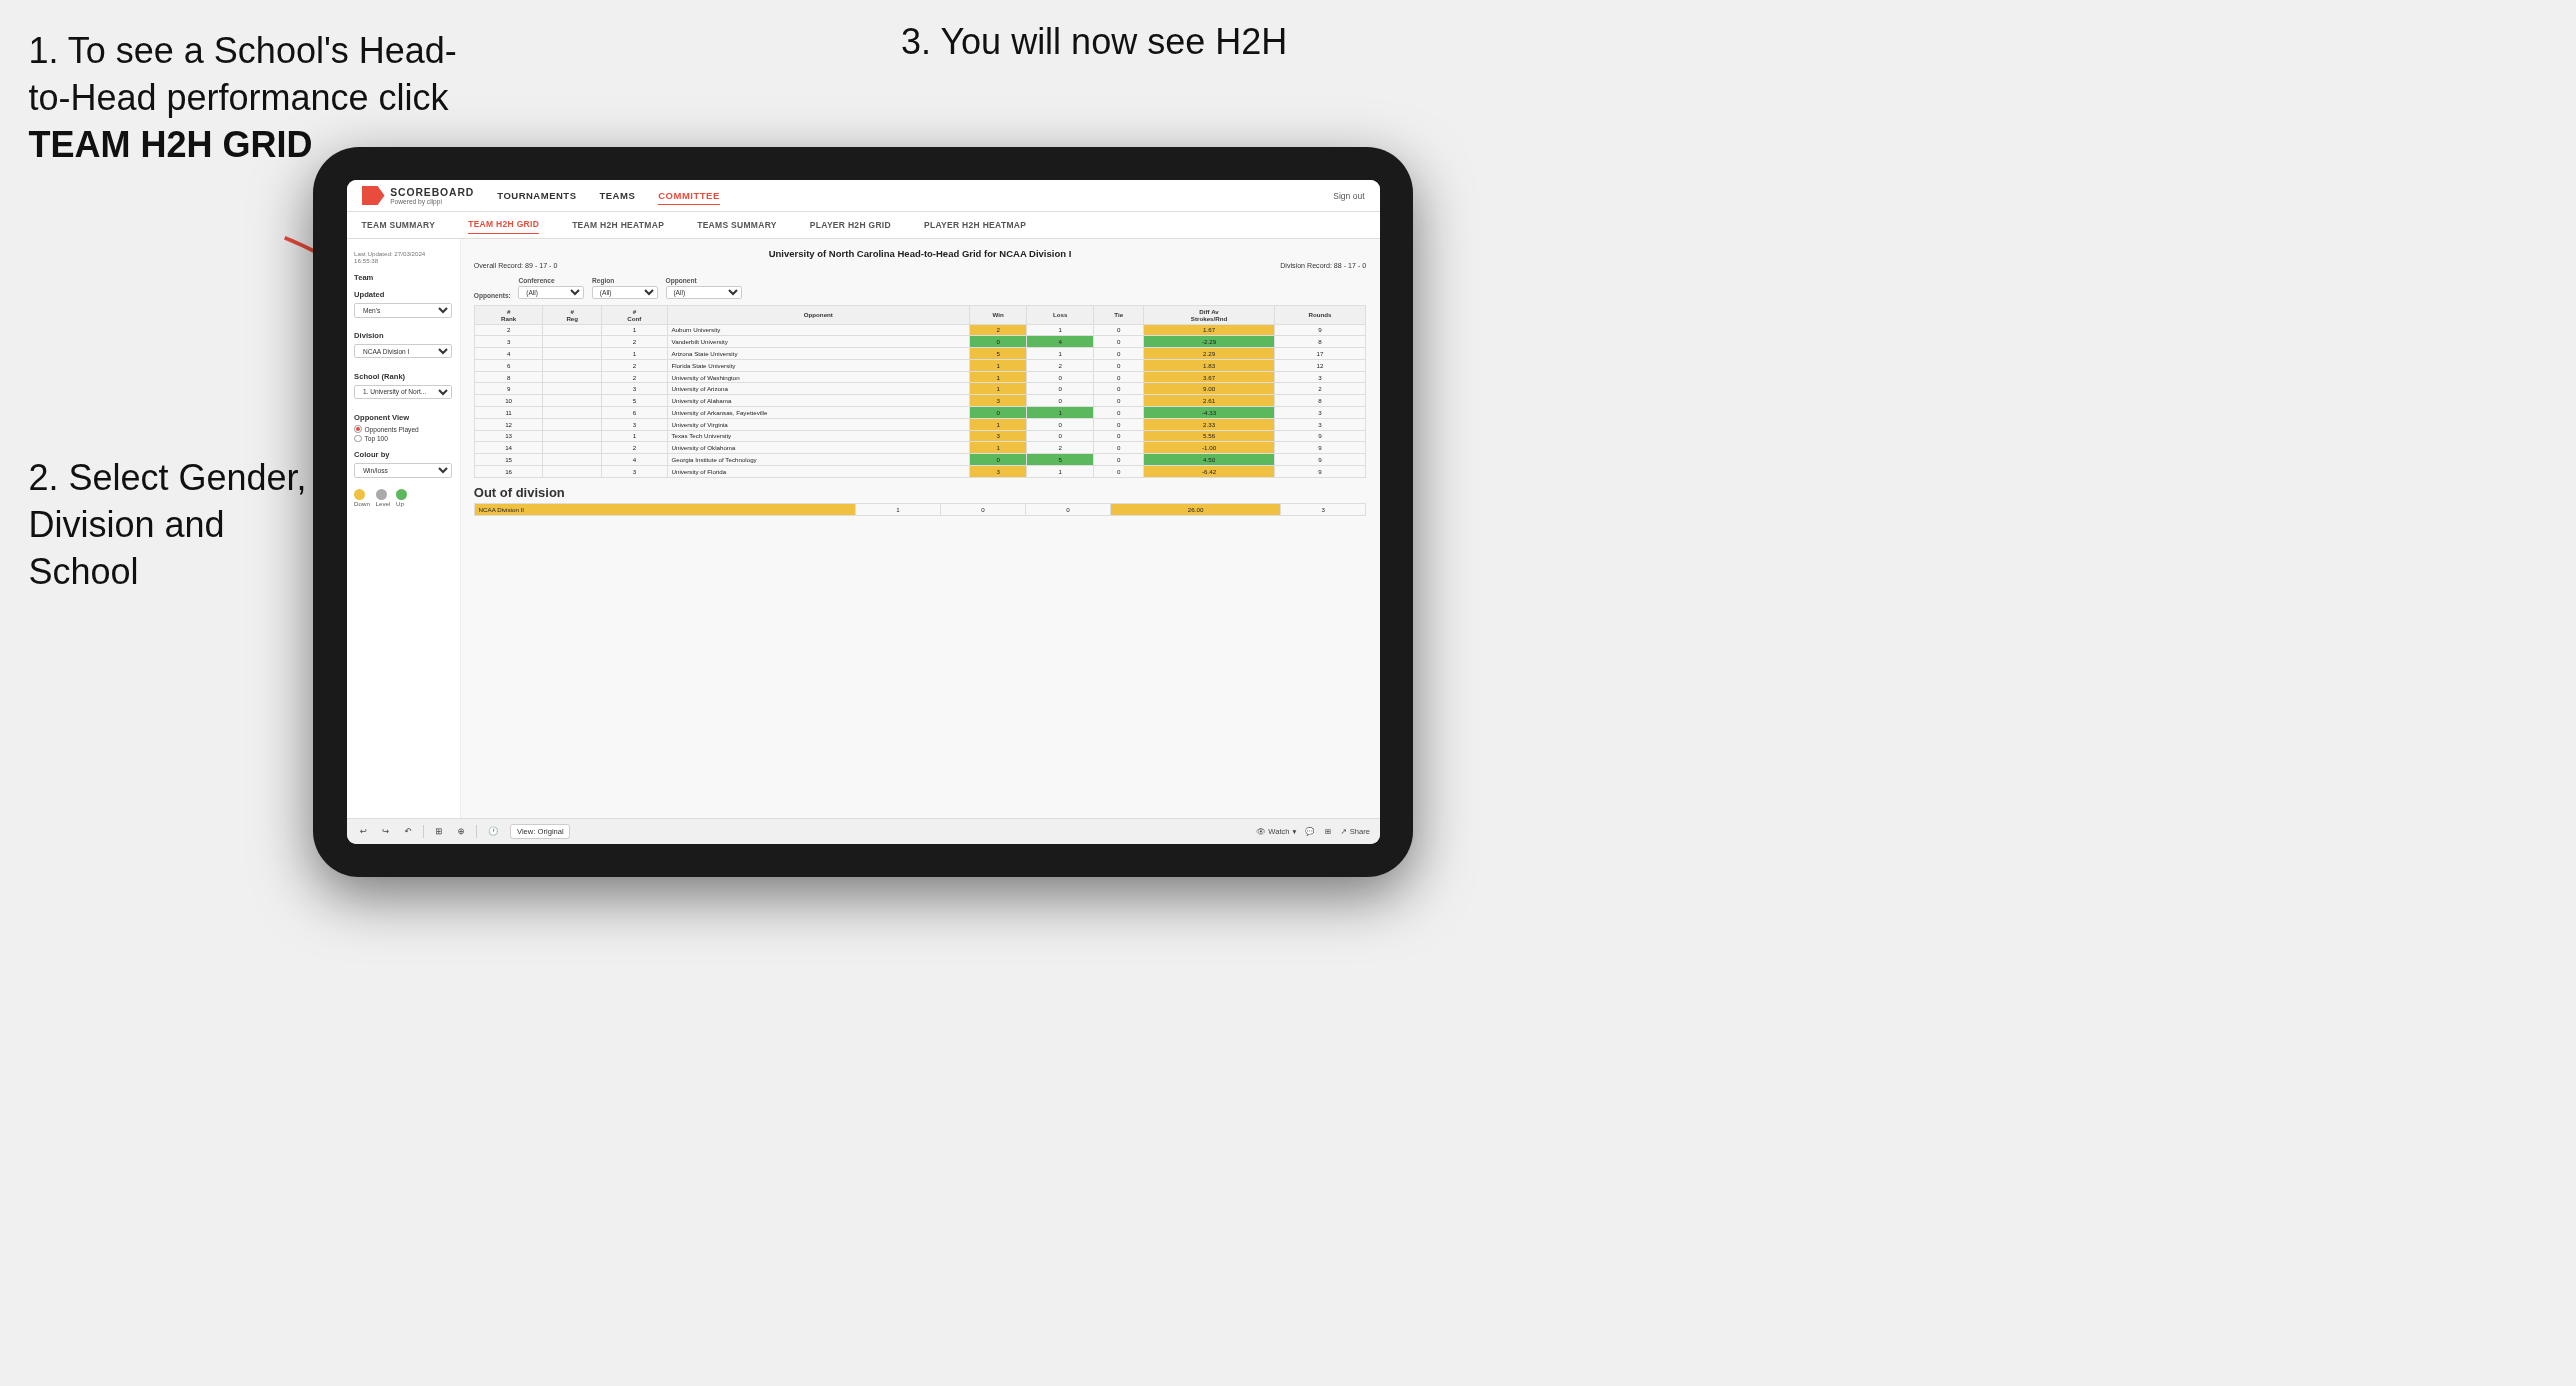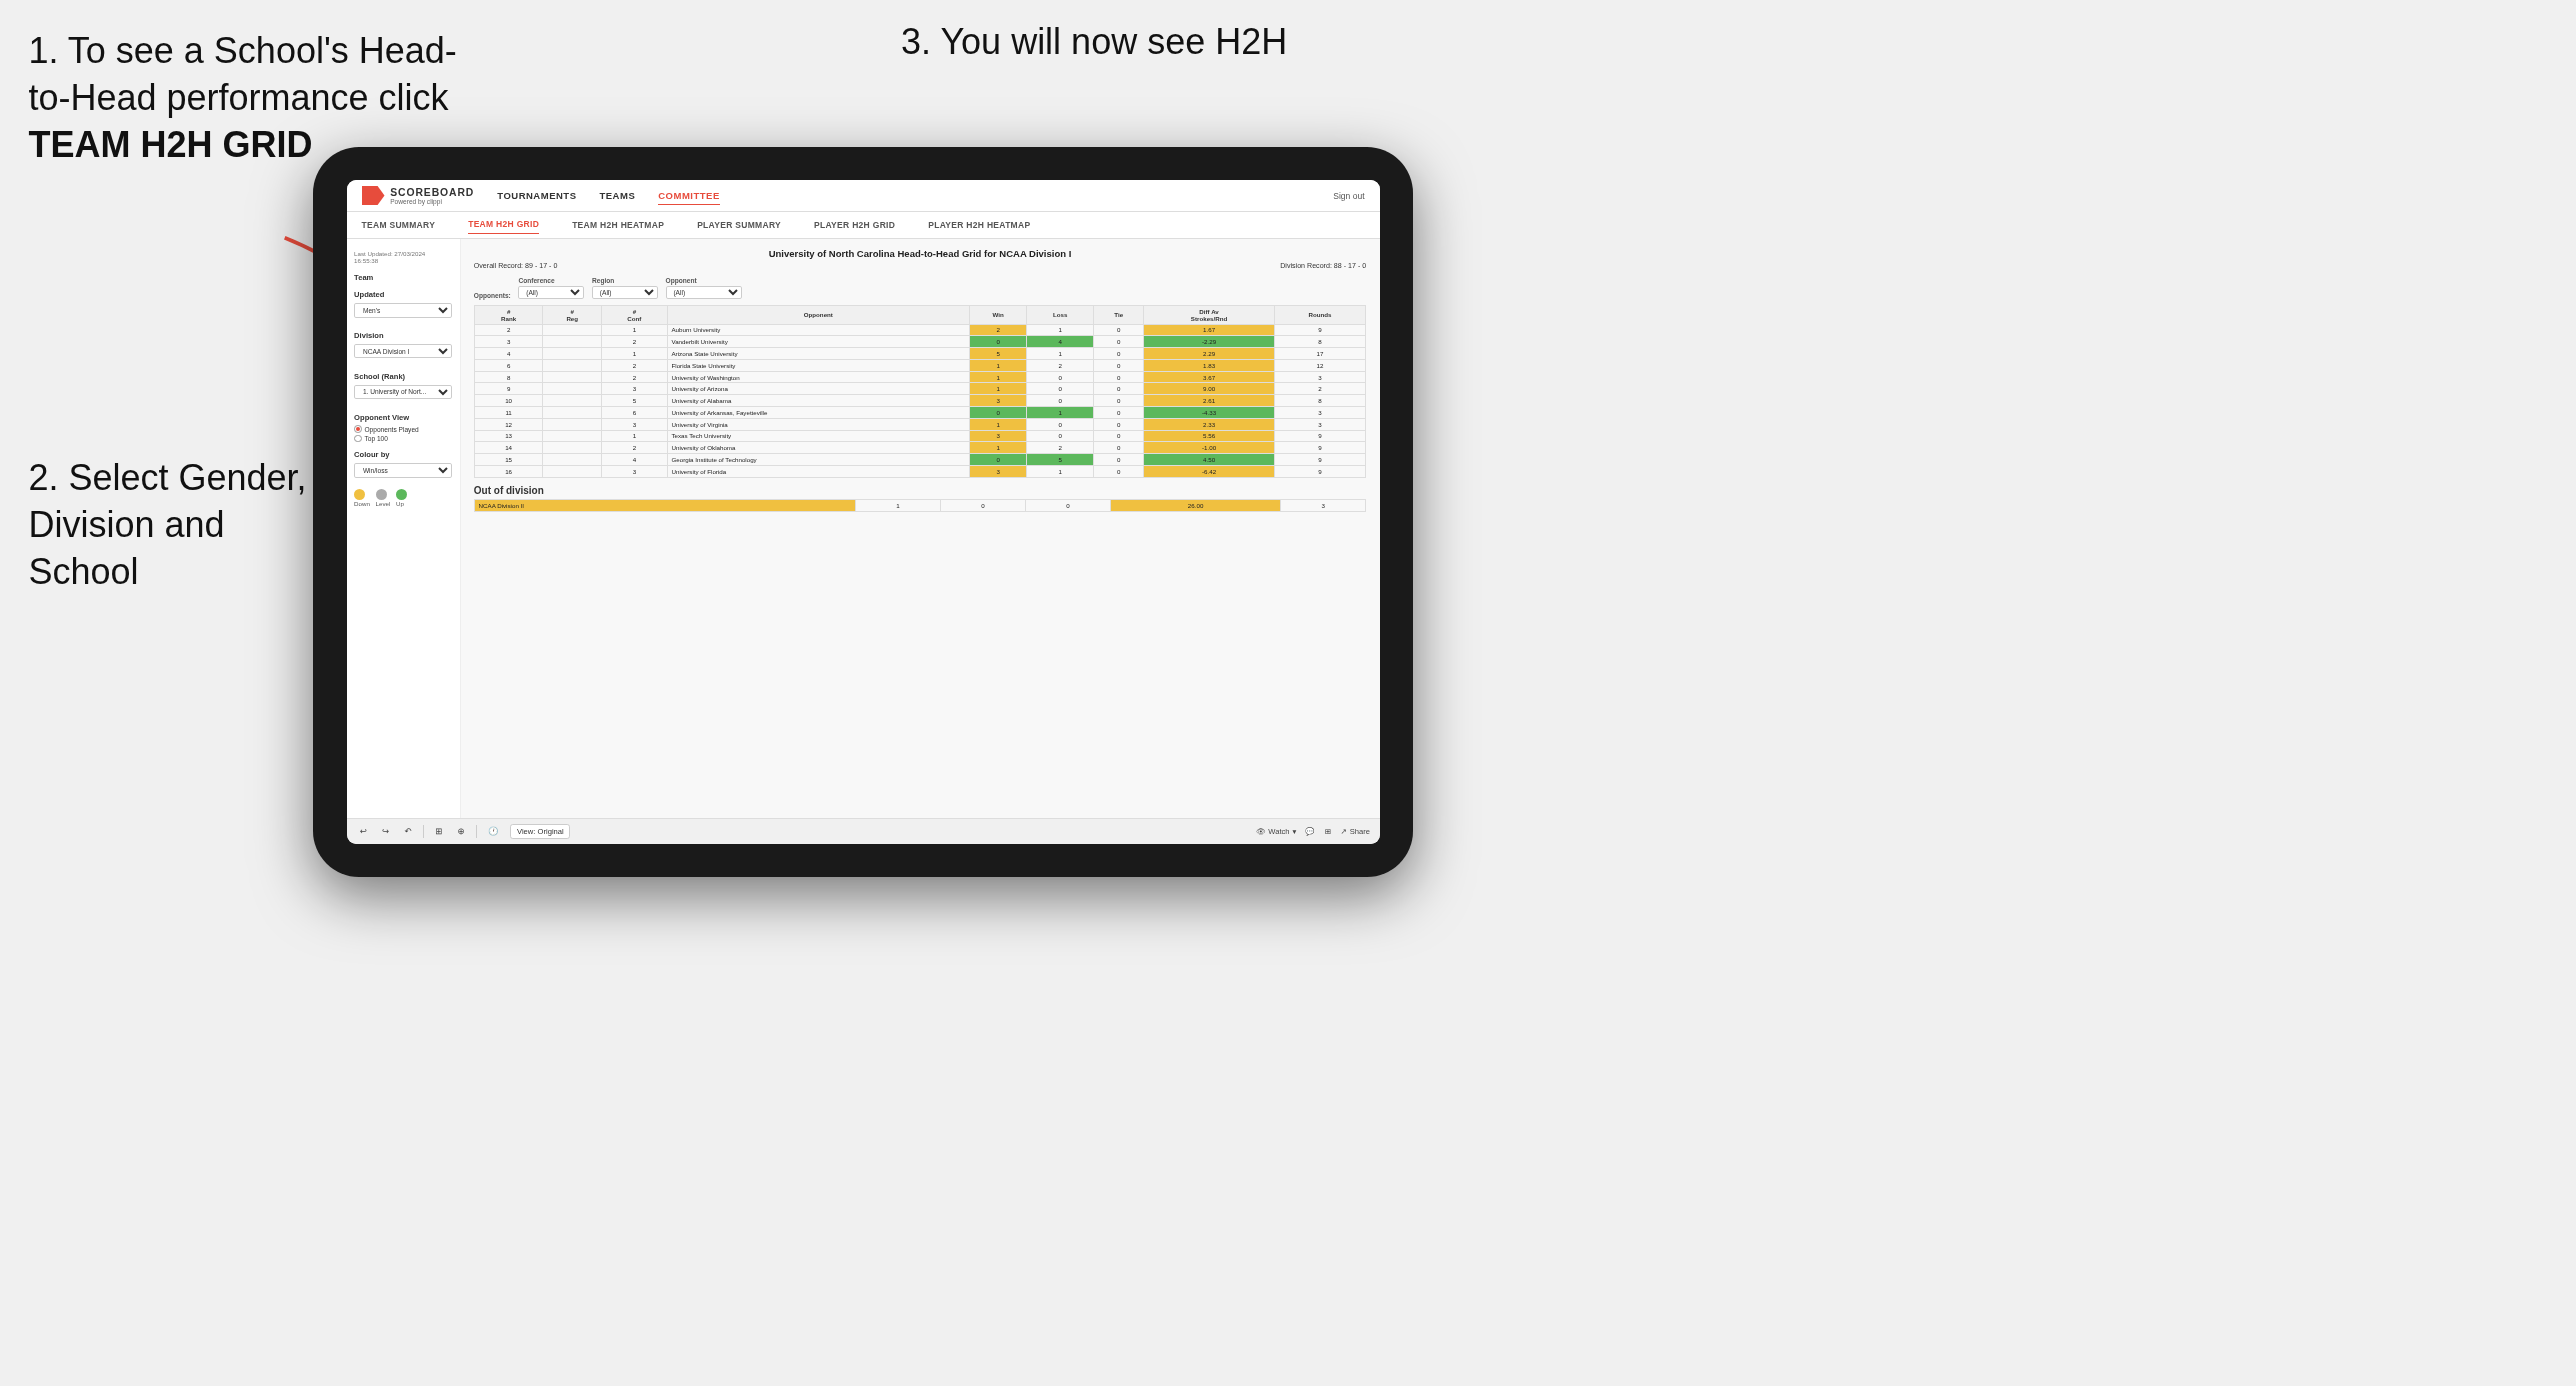--- a/index.html
+++ b/index.html
@@ -273,21 +273,21 @@
     }
     .data-table td.left { text-align: left; }
 
     .cell-green { background: #5cb85c; color: #fff; }
     .cell-yellow { background: #f0c040; color: #333; }
 
     .out-of-division {
       margin-top: 7.6px;
     }
     .out-of-division-label {
-      font-size: 10px;
+      font-size: 13px;
       font-weight: 700;
       color: #333;
       margin-bottom: 2.8px;
     }
 
     
     .toolbar {
       height: 26.5px;
       background: #f0f0f0;
       border-top: 0.9px solid #ddd;
@@ -390,21 +390,21 @@
         <span class="nav-item">TEAMS</span>
         <span class="nav-item active">COMMITTEE</span>
       </div>
       <div class="nav-right">Sign out</div>
     </div>
 
     <div class="sub-nav">
       <span class="sub-nav-item">TEAM SUMMARY</span>
       <span class="sub-nav-item active">TEAM H2H GRID</span>
       <span class="sub-nav-item">TEAM H2H HEATMAP</span>
-      <span class="sub-nav-item">PLAYER SUMMARY</span>
+      <span class="sub-nav-item">TEAMS SUMMARY</span>
       <span class="sub-nav-item">PLAYER H2H GRID</span>
       <span class="sub-nav-item">PLAYER H2H HEATMAP</span>
     </div>
 
     <div class="content">
 
       <div class="sidebar">
         <div class="sidebar-timestamp">
           <span>Last Updated: 27/03/2024</span><br>
           <span>16:55:38</span>

